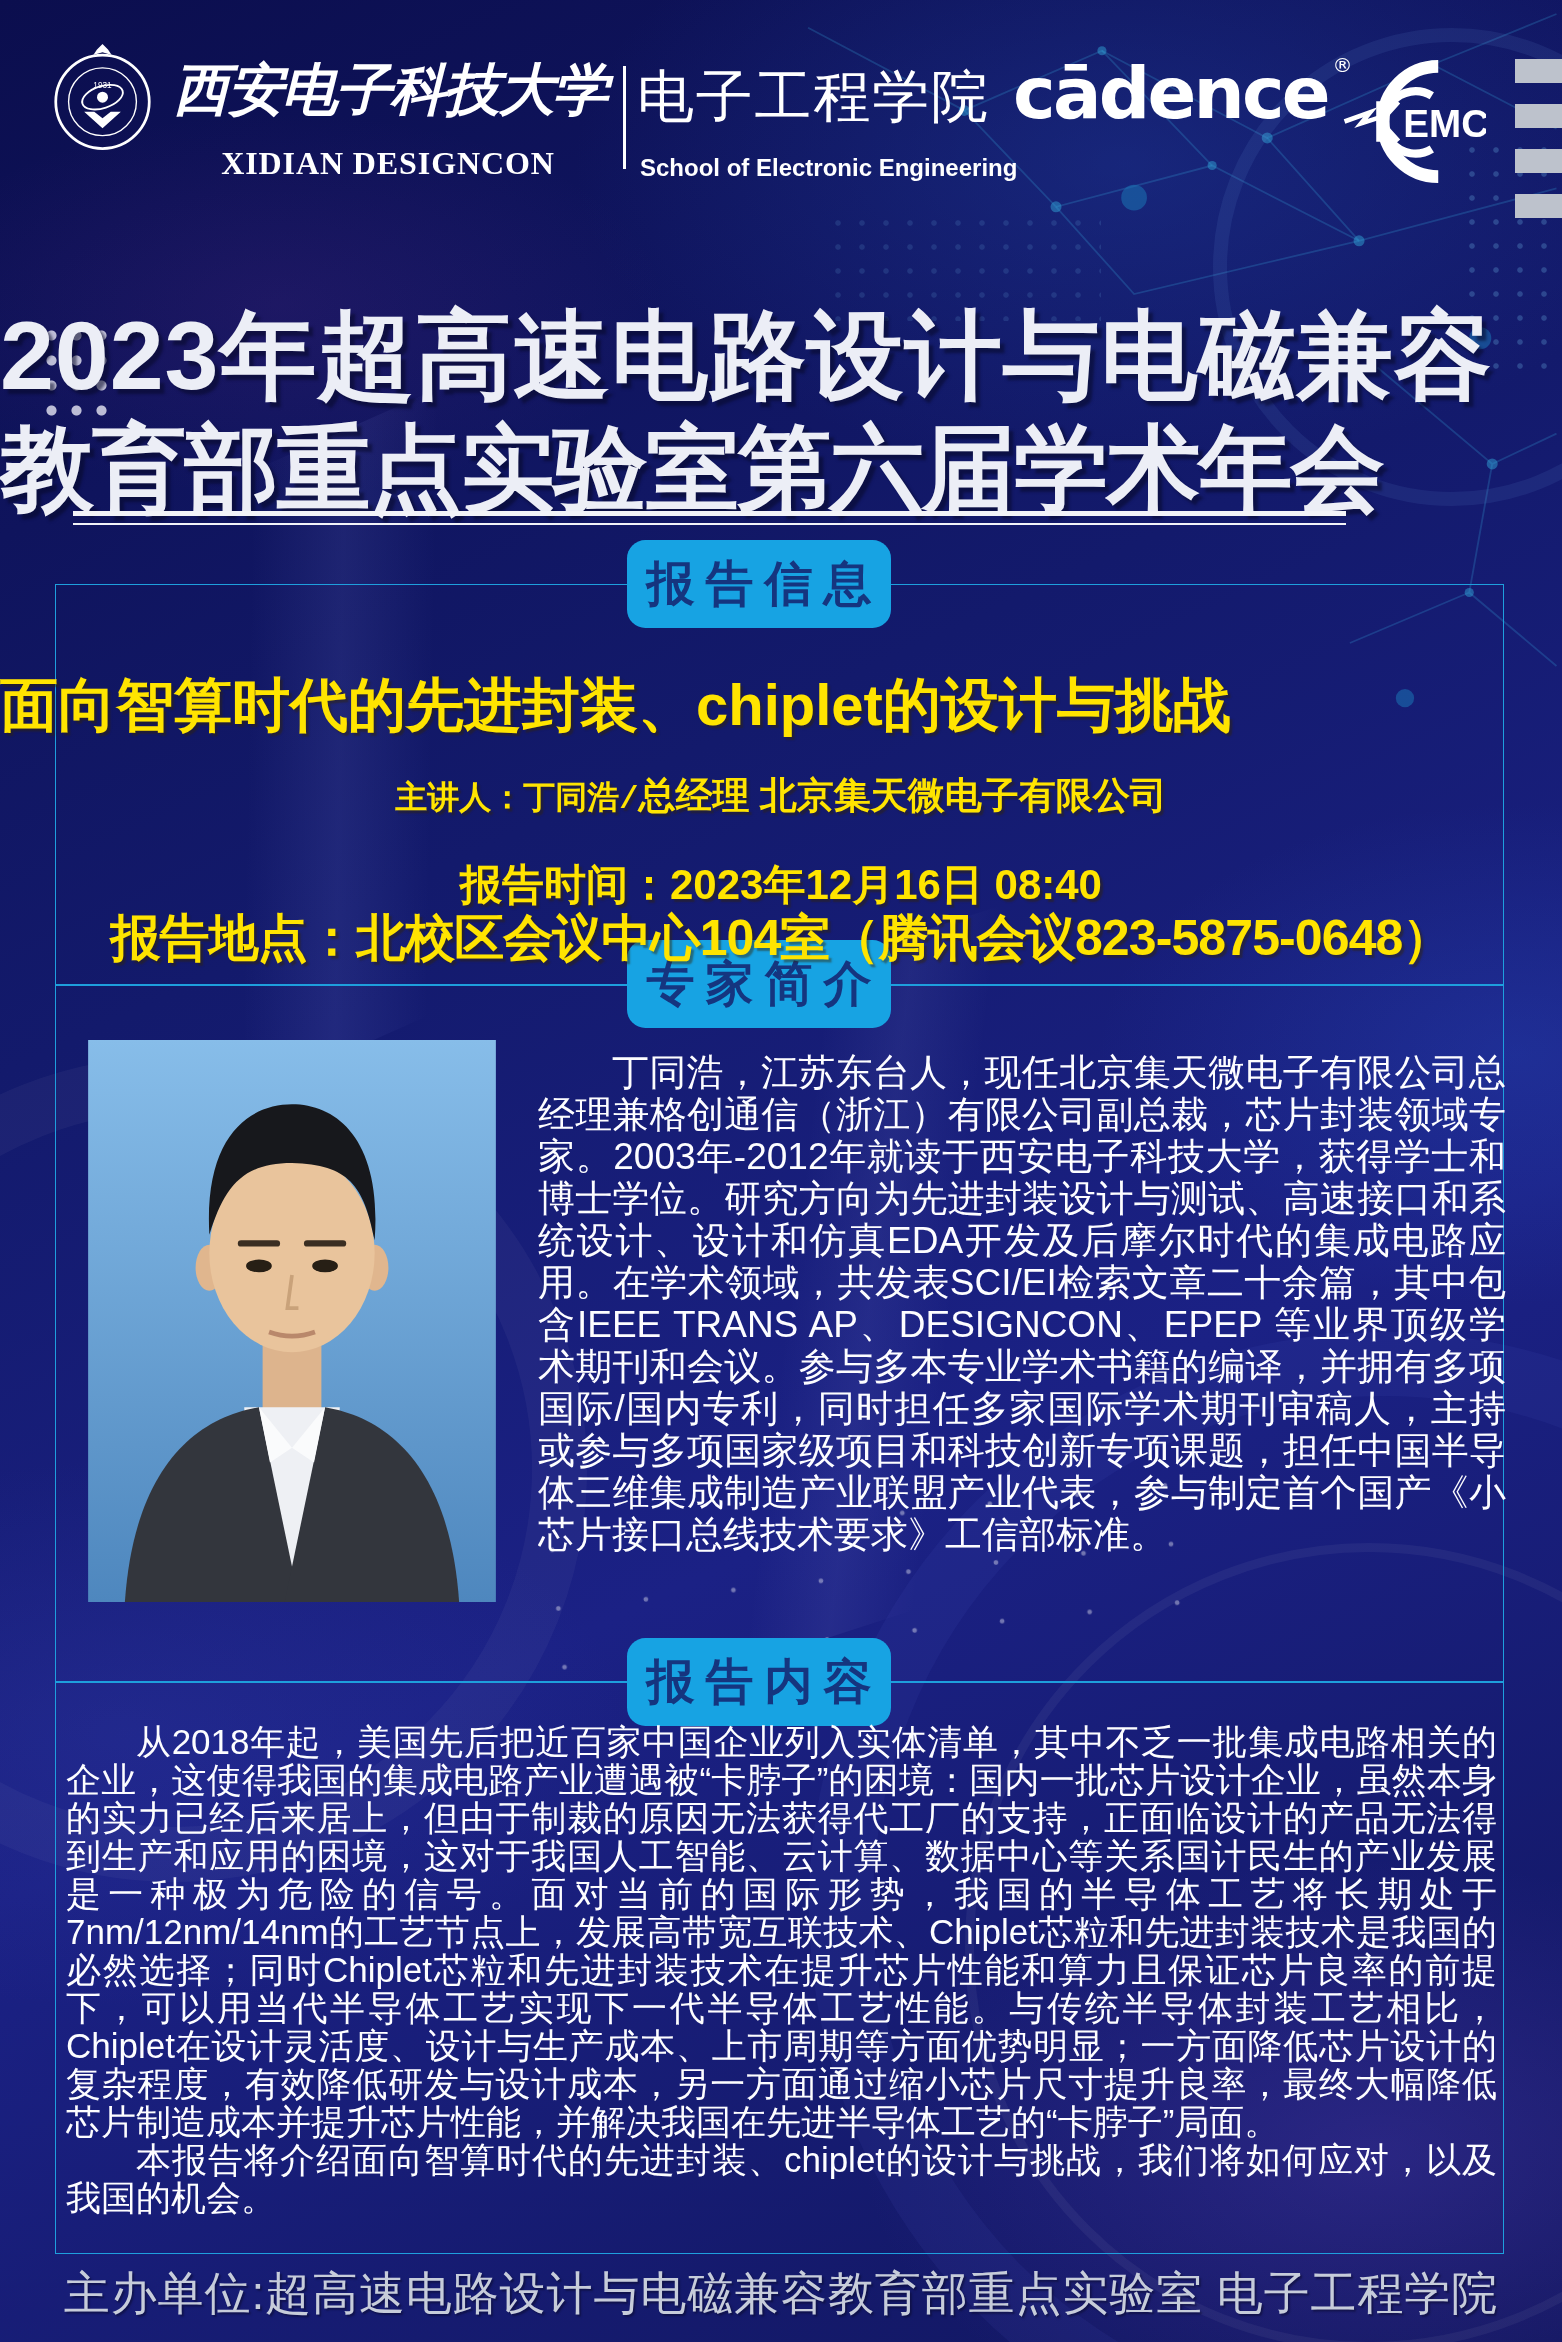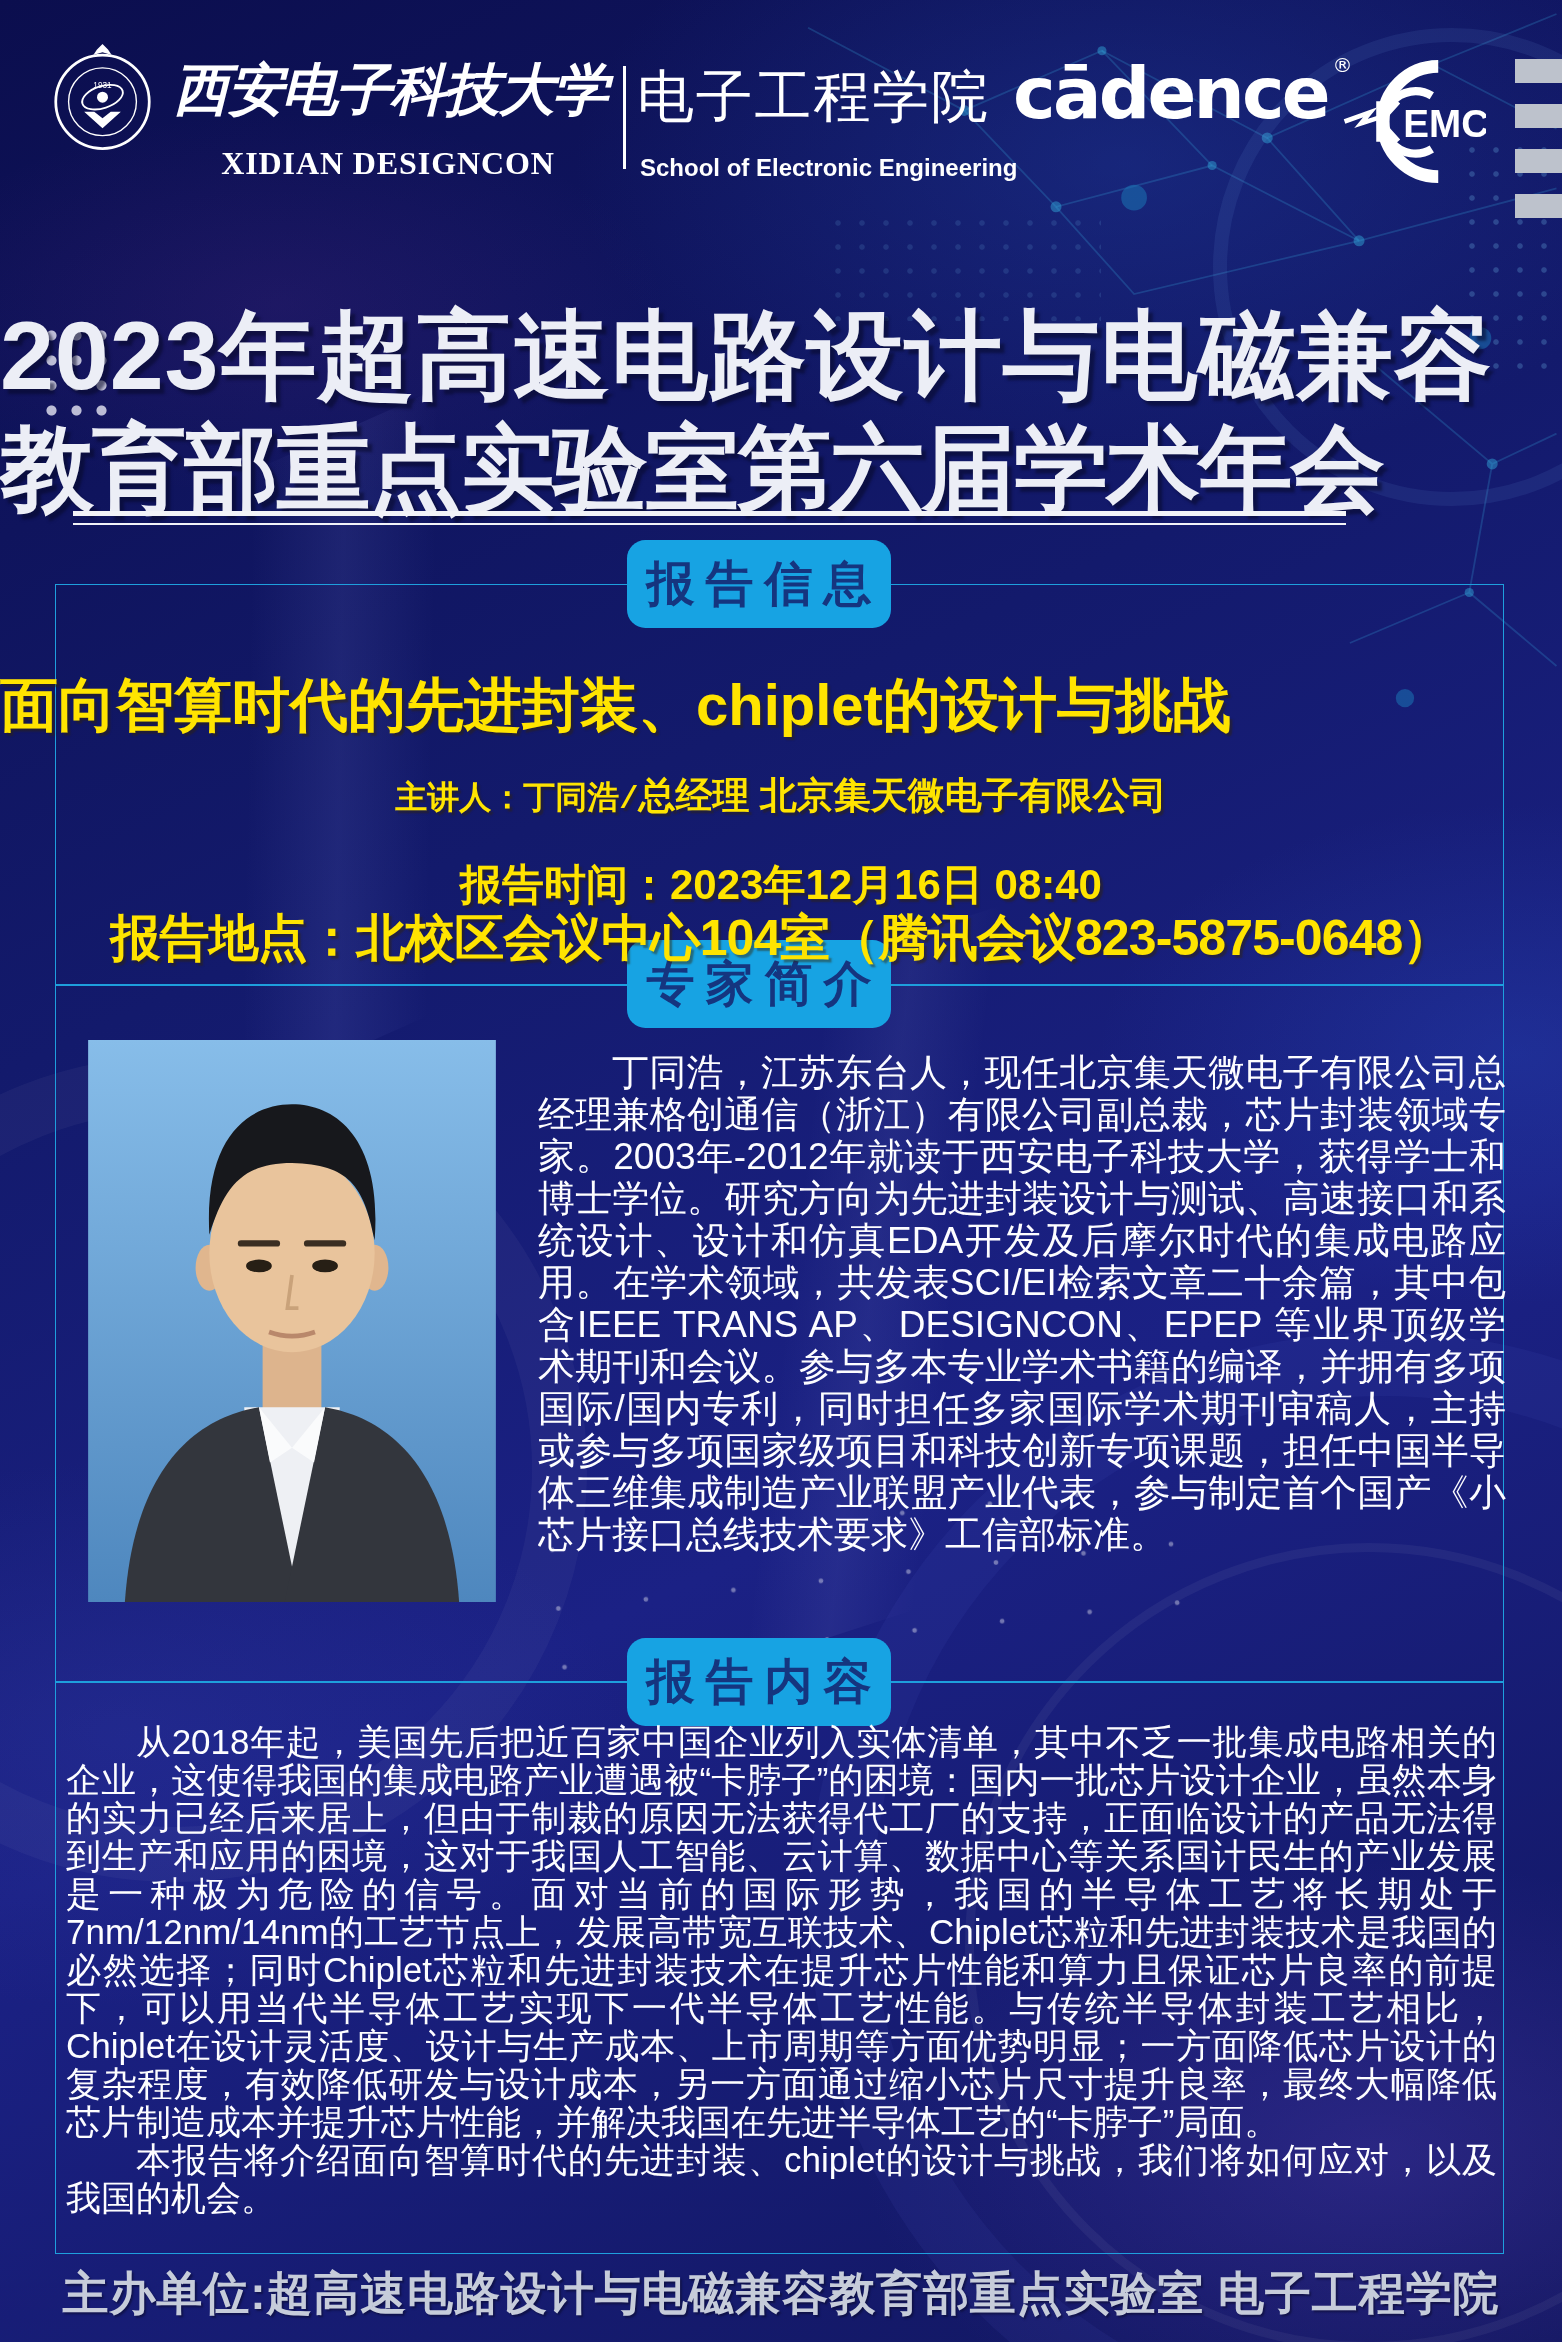--- a/index.html
+++ b/index.html
@@ -79,21 +79,21 @@
   .loc-row{position:absolute;left:0;width:100%;top:905px;text-align:center;font-size:50px;letter-spacing:-0.9px;white-space:nowrap;}
   
   .photo{position:absolute;left:88px;top:1040px;width:408px;height:562px;}
   .bio{position:absolute;left:538px;top:1052px;width:968px;font-size:37px;line-height:42px;
     text-align:justify;text-indent:2em;color:#fdfdff;margin:0;}
   
   .content-text{position:absolute;left:66px;top:1723px;width:1431px;font-size:35px;line-height:38px;
     text-align:justify;color:#fdfdff;}
   .content-text p{margin:0;text-indent:2em;}
   
-  .footer{position:absolute;left:0;width:100%;top:2263px;text-align:center;font-size:46px;font-weight:bold;
+  .footer{position:absolute;left:0;width:100%;top:2263px;text-align:center;font-size:46px;font-weight:normal;
     color:#c6ccda;letter-spacing:0.9px;white-space:nowrap;text-shadow:1.8px 1.8px 1.8px rgba(10,10,40,.5);}
 </style>
 </head>
 <body>
 
 <div class="poster">
 
   <svg class="net" width="1562" height="2343" viewBox="0 0 1701 2551">
     <g stroke="#39b7e8" stroke-opacity="0.22" stroke-width="2" fill="none">
       <path d="M880 30 L1050 120 L1200 55 L1380 150 L1560 70 L1695 140"></path>

